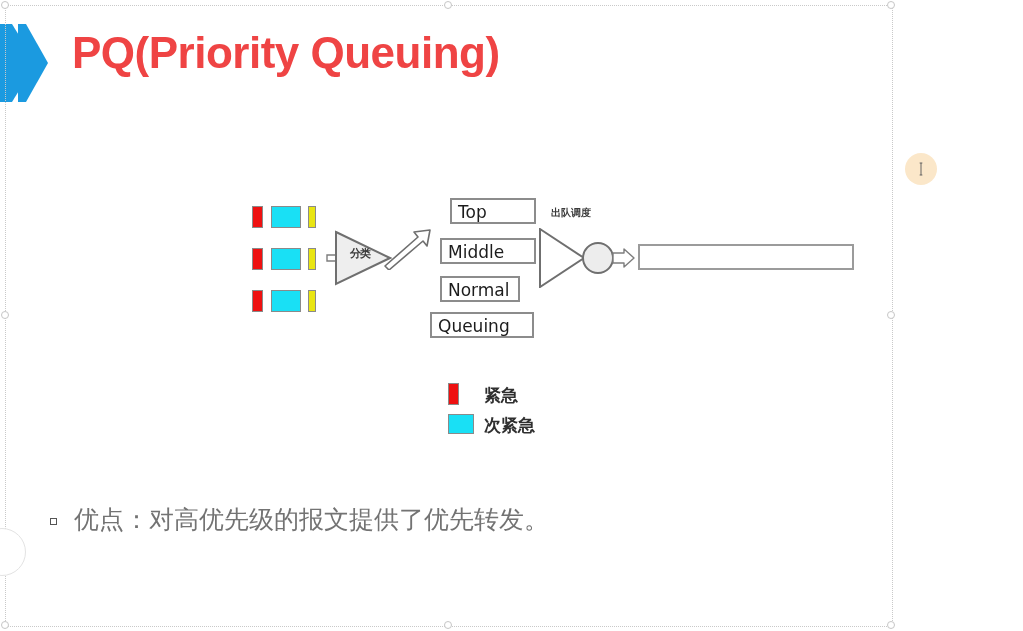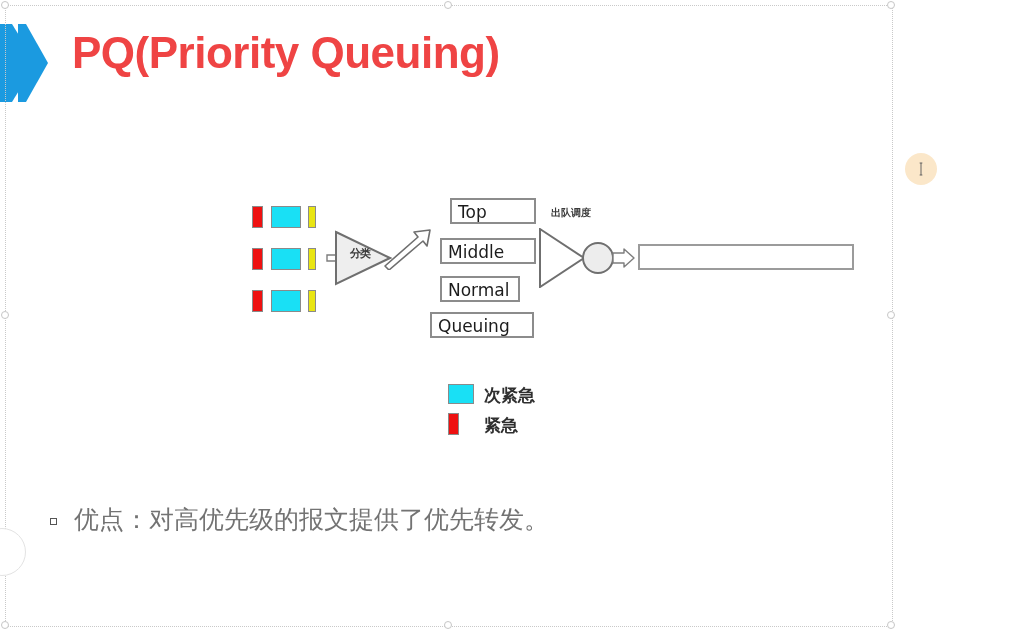--- a/index.html
+++ b/index.html
@@ -176,26 +176,26 @@
       <polygon points="2,1 46,30 2,59" fill="#ffffff" stroke="#6f6f6f" stroke-width="2"></polygon>
       <circle cx="60" cy="30" r="15" fill="#ededed" stroke="#6f6f6f" stroke-width="2"></circle>
       <path d="M75,25 L86,25 L86,21 L96,30 L86,39 L86,35 L75,35 Z" fill="#ffffff" stroke="#7d7d7d" stroke-width="1.4" stroke-linejoin="round"></path>
     </svg>
 
     <div id="output-queue"></div>
   </div>
 
   <div id="legend">
     <div class="legend-row">
+      <div class="legend-swatch sw-red"></div>
+      <div class="legend-label">紧急</div>
+    </div>
+    <div class="legend-row">
       <div class="legend-swatch sw-cyan"></div>
       <div class="legend-label">次紧急</div>
-    </div>
-    <div class="legend-row">
-      <div class="legend-swatch sw-red"></div>
-      <div class="legend-label">紧急</div>
     </div>
   </div>
 
   <div id="bullets">
     <div class="bullet-row">
       <div class="bullet-marker"></div>
       <div class="bullet-text">优点：对高优先级的报文提供了优先转发。</div>
     </div>
   </div>
 

